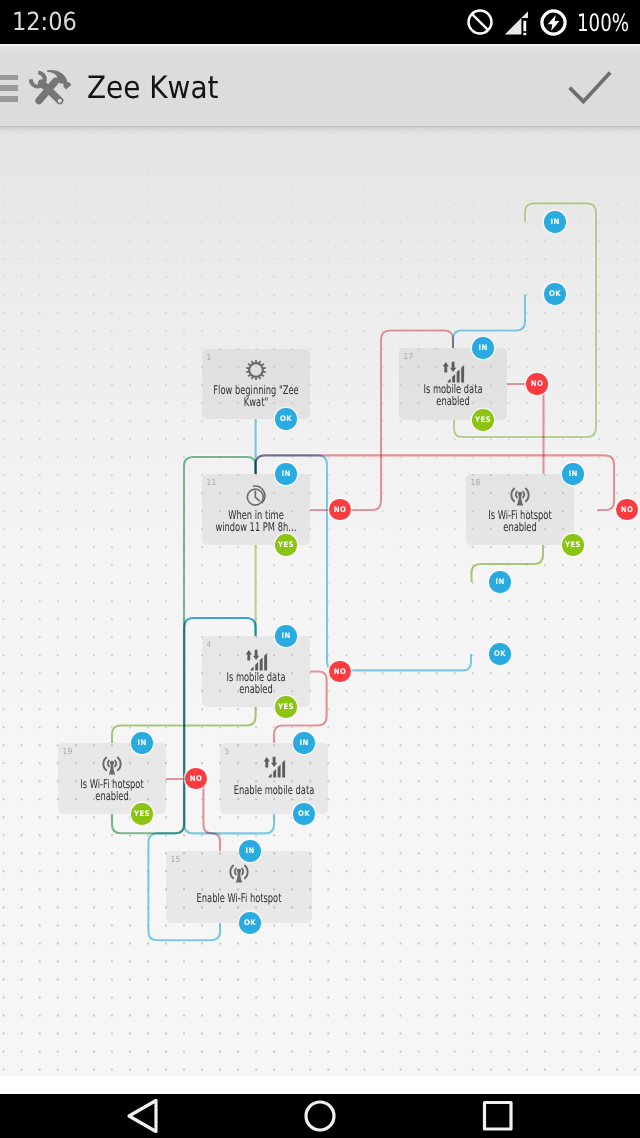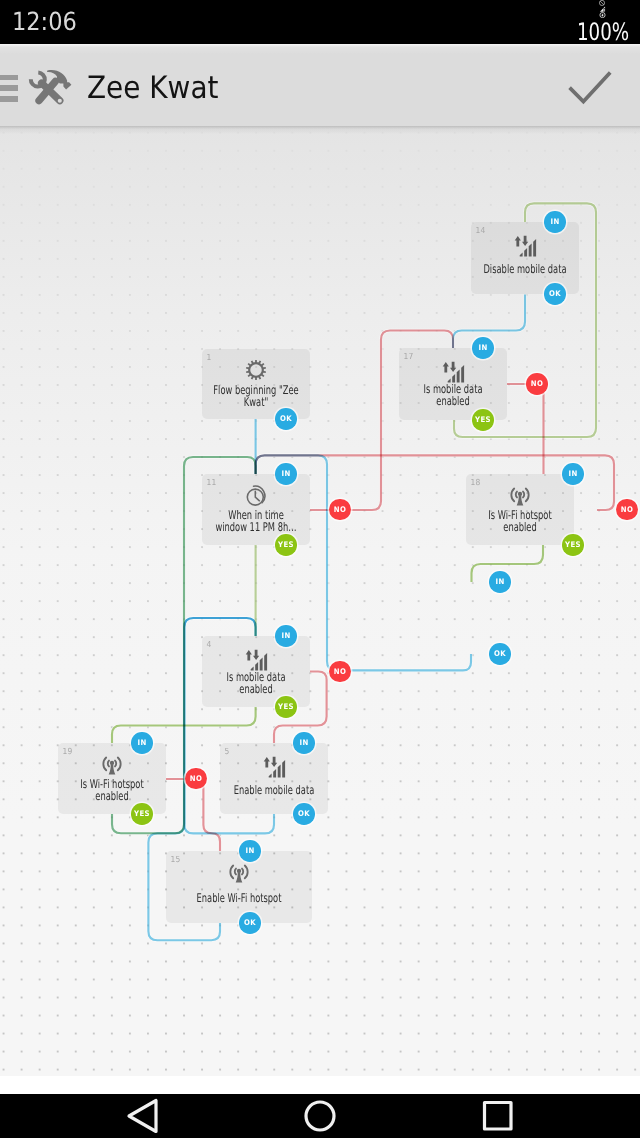--- a/index.html
+++ b/index.html
@@ -9,21 +9,21 @@
        -webkit-font-smoothing:antialiased;font-smooth:never;
        text-rendering:geometricPrecision;}
   #root{position:relative;width:640px;height:1138px;}
   .canvas, .appbar, .statusbar{-webkit-font-smoothing:antialiased;}
   .node .lbl, .node .num, .port, .sb-time, .sb-pct, .ab-title{will-change:opacity;}
 
   
   .statusbar{position:absolute;left:0;top:0;width:640px;height:44px;background:#000;}
   .sb-time{position:absolute;left:12px;top:9px;font-size:25px;line-height:25px;color:#d9d9d9;
            font-family:"DejaVu Sans Condensed","DejaVu Sans",sans-serif;}
-  .sb-right{position:absolute;right:13px;top:0;height:44px;display:flex;align-items:center;flex-direction:column;}
+  .sb-right{position:absolute;right:13px;top:0;height:44px;display:flex;align-items:center;}
   .sb-right > *{margin-left:10px;}
   .sb-pct{font-size:24px;line-height:24px;color:#fafafa;margin-top:2px;width:50px;
           transform:scaleX(.845);transform-origin:left center;
           font-family:"DejaVu Sans Condensed","DejaVu Sans",sans-serif;}
 
   
   .appbar{position:absolute;left:0;top:44px;width:640px;height:82px;
           background:#dcdcdc;
           background-image:linear-gradient(to bottom,#f6f6f6 0px,#e2e2e2 3px,#dcdcdc 10px,#dcdcdc 100%);padding-left:40px;}
   .ab-hamb{position:absolute;left:-12px;top:30.8px;width:30px;}
@@ -167,36 +167,20 @@
           <div class="icon"><svg width="30" height="30" viewBox="0 0 30 30" style="margin-top:-4.7px">
               <circle cx="15" cy="15" r="6.83" fill="none" stroke="#6a6a6a" stroke-width="2.15"></circle>
               <path d="M14.00 8.70 L14.15 4.90 L15.85 4.90 L16.00 8.70 ZM16.83 8.89 L18.62 5.53 L20.15 6.27 L18.63 9.76 ZM19.30 10.29 L22.37 8.04 L23.43 9.37 L20.55 11.85 ZM20.92 12.62 L24.66 11.92 L25.04 13.58 L21.36 14.57 ZM21.36 15.43 L25.04 16.42 L24.66 18.08 L20.92 17.38 ZM20.55 18.15 L23.43 20.63 L22.37 21.96 L19.30 19.71 ZM18.63 20.24 L20.15 23.73 L18.62 24.47 L16.83 21.11 ZM16.00 21.30 L15.85 25.10 L14.15 25.10 L14.00 21.30 ZM13.17 21.11 L11.38 24.47 L9.85 23.73 L11.37 20.24 ZM10.70 19.71 L7.63 21.96 L6.57 20.63 L9.45 18.15 ZM9.08 17.38 L5.34 18.08 L4.96 16.42 L8.64 15.43 ZM8.64 14.57 L4.96 13.58 L5.34 11.92 L9.08 12.62 ZM9.45 11.85 L6.57 9.37 L7.63 8.04 L10.70 10.29 ZM11.37 9.76 L9.85 6.27 L11.38 5.53 L13.17 8.89 Z" fill="#6a6a6a"></path>
             </svg></div>
           <div class="lbl">
             <div>Flow beginning "Zee</div>
             <div>Kwat"</div>
           </div>
         </div>
         <div class="port p-ok" style="left: 245.25px; top: 282.25px;">OK</div>
-        <div class="node onel" style="left: 471px; top: 96px; width: 108px; height: 72px;">
-          <div class="num">14</div>
-          <div class="icon"><svg width="28" height="26" viewBox="-3.3 -3.1 28 26">
-              <g fill="#5c5c5c">
-                <path d="M3.5 0.0 L6.6 4.3 L4.9 4.3 L4.9 10.5 L2.1 10.5 L2.1 4.3 L0.4 4.3 Z"></path>
-                <path d="M10.8 10.0 L7.7 5.7 L9.4 5.7 L9.4 -0.4 L12.2 -0.4 L12.2 5.7 L13.9 5.7 Z"></path>
-                <path d="M5.4 19.1 L8.3 16.4 L8.3 20.4 L5.4 20.4 Z"></path>
-                <path d="M9.9 14.6 L12.8 11.9 L12.8 20.4 L9.9 20.4 Z"></path>
-                <path d="M14.4 10.1 L17.3 7.4 L17.3 20.4 L14.4 20.4 Z"></path>
-                <path d="M18.9 5.6 L21.8 2.9 L21.8 20.4 L18.9 20.4 Z"></path>
-              </g>
-            </svg></div>
-          <div class="lbl">
-            <div>Disable mobile data</div>
-          </div>
-        </div>
         <div class="port p-in" style="left: 514.25px; top: 85.25px;">IN</div>
         <div class="port p-ok" style="left: 514.25px; top: 157.25px;">OK</div>
         <div class="node" style="left: 399px; top: 222px; width: 108px; height: 72px;">
           <div class="num">17</div>
           <div class="icon"><svg width="28" height="26" viewBox="-3.3 -3.1 28 26">
               <g fill="#5c5c5c">
                 <path d="M3.5 0.0 L6.6 4.3 L4.9 4.3 L4.9 10.5 L2.1 10.5 L2.1 4.3 L0.4 4.3 Z"></path>
                 <path d="M10.8 10.0 L7.7 5.7 L9.4 5.7 L9.4 -0.4 L12.2 -0.4 L12.2 5.7 L13.9 5.7 Z"></path>
                 <path d="M5.4 19.1 L8.3 16.4 L8.3 20.4 L5.4 20.4 Z"></path>
                 <path d="M9.9 14.6 L12.8 11.9 L12.8 20.4 L9.9 20.4 Z"></path>

